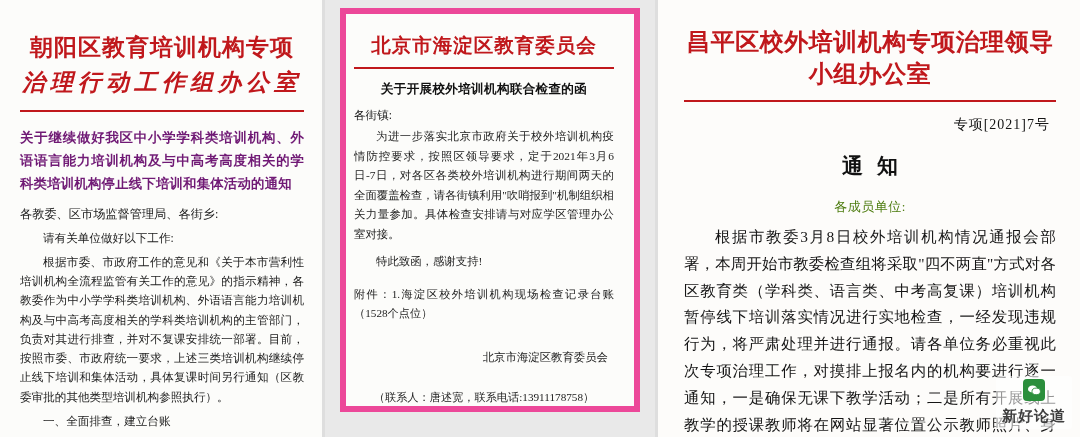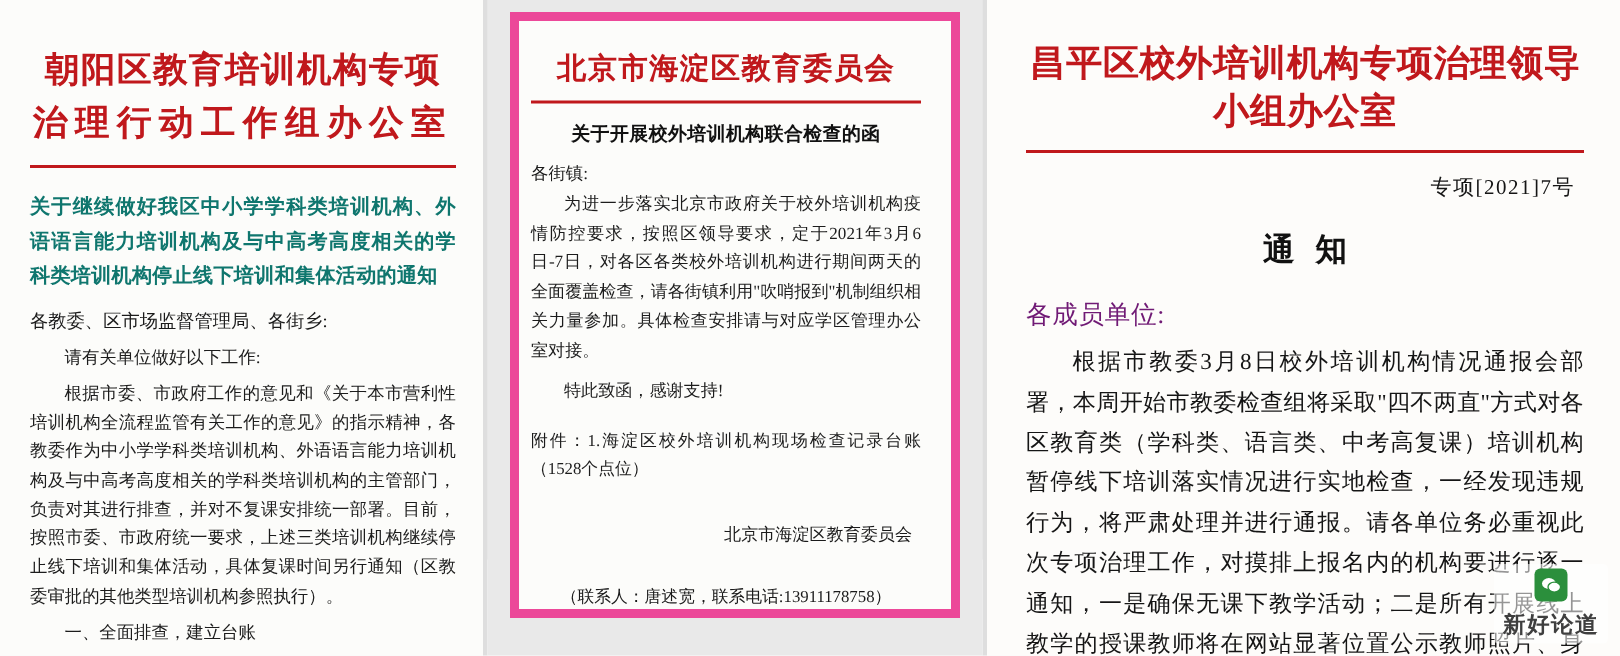--- a/index.html
+++ b/index.html
@@ -45,32 +45,33 @@
     font-size: 23px;
     line-height: 1.52;
     letter-spacing: 1px;
     text-align: center;
     margin-top: 14px;
     margin-bottom: 6px;
   }
   .doc1-title .line2 {
     display: block;
     letter-spacing: 5px;
+    font-style: italic;
   }
   .redrule {
     height: 2px;
     background: #c0181c;
     margin: 10px 0 14px 0;
   }
   .doc1-subject {
     font-weight: bold;
     font-size: 13.4px;
     line-height: 1.72;
     text-align: justify;
-    color: #0f766e;
+    color: #701a75;
     letter-spacing: 0.2px;
     margin-bottom: 9px;
   }
   .doc1-to {
     font-size: 12.2px;
     line-height: 1.7;
     color: #1a1a1a;
     margin-bottom: 4px;
   }
   .doc1-p {
@@ -179,24 +180,25 @@
   .doc3-heading {
     text-align: center;
     font-size: 21px;
     font-weight: bold;
     letter-spacing: 14px;
     color: #111;
     margin-bottom: 18px;
     text-indent: 14px;
   }
   .doc3-to {
-    font-size: 17px;
-    color: #701a75;
+    font-size: 13px;
+    color: #4d7c0f;
     margin-bottom: 8px;
     letter-spacing: 0.5px;
+    text-align: center;
   }
   .doc3-p {
     font-size: 15.4px;
     line-height: 1.74;
     text-align: justify;
     color: #151515;
     text-indent: 31px;
     letter-spacing: 0.2px;
   }
 

